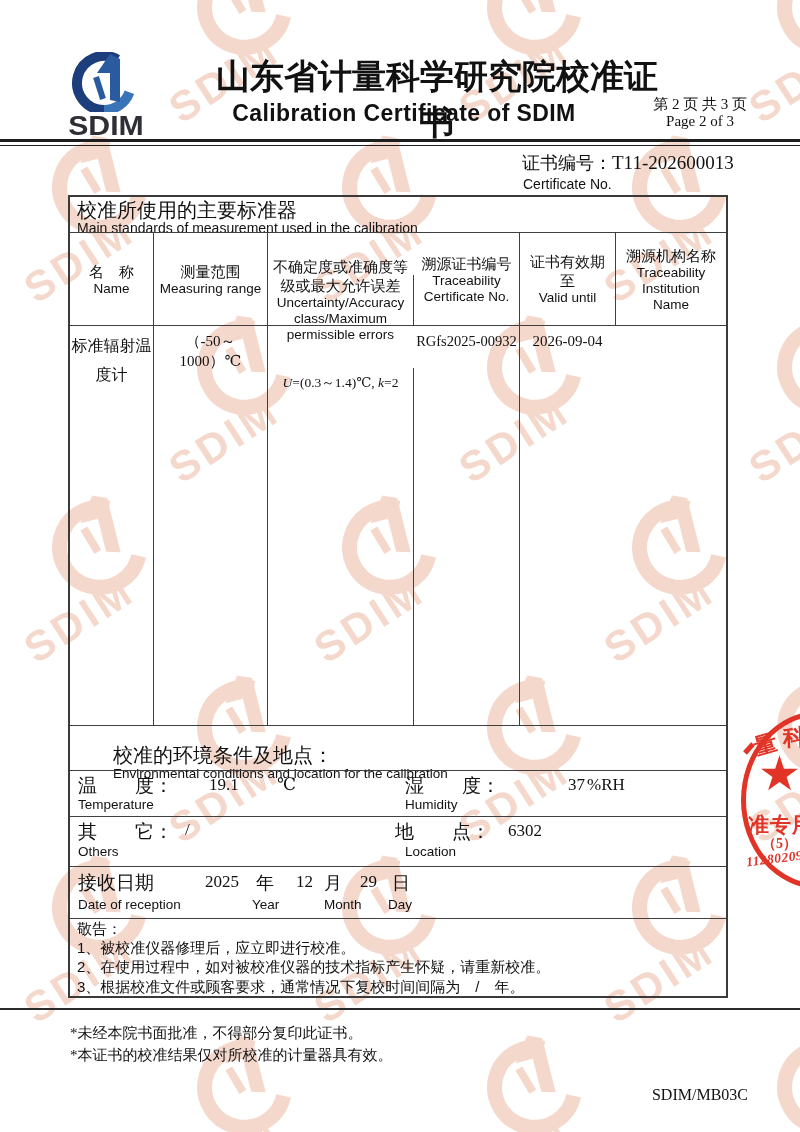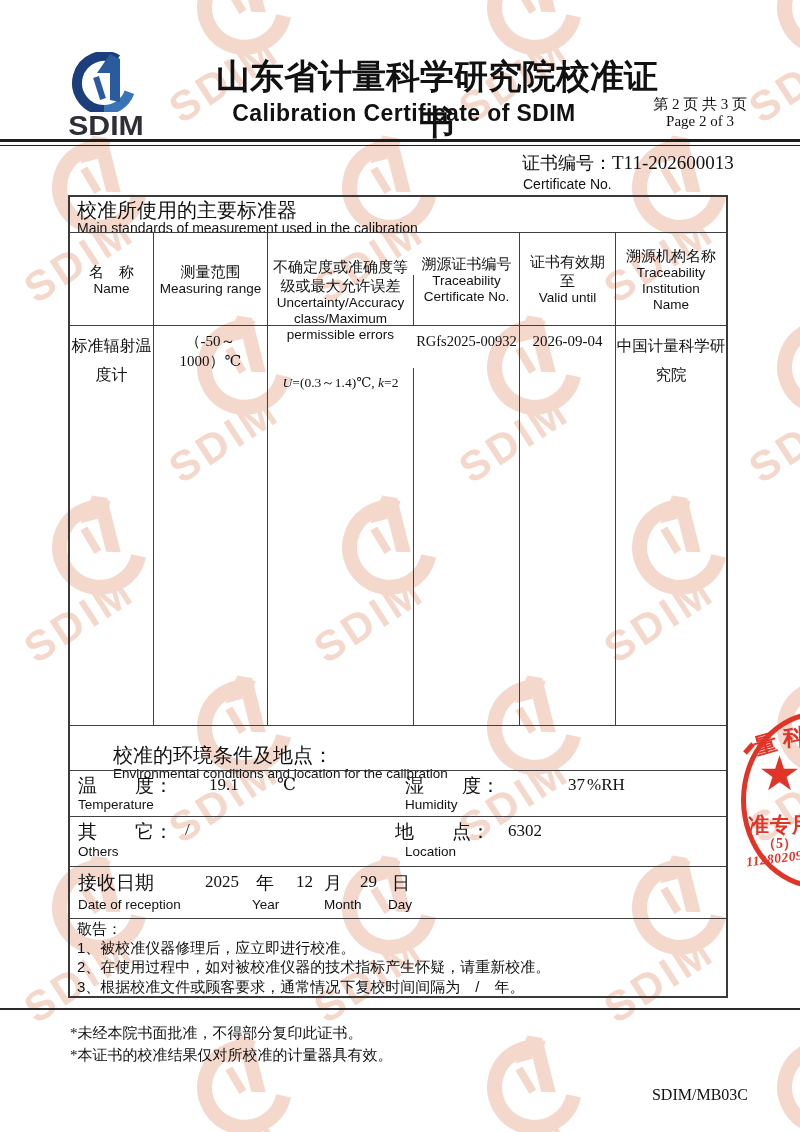--- a/index.html
+++ b/index.html
@@ -358,22 +358,20 @@
       <div class="cols" style="top:129px;height:399px;">
         <div class="cell c1 bodycell">标准辐射温
 度计</div>
         <div class="cell c2 bodycell fz15">（-50～
 1000）℃</div>
         <div class="cell c3 bodycell fz14">
           <div><span class="it">U</span><span>=(0.3～1.4)℃, </span><span class="it">k</span><span>=2</span></div>
         </div>
         <div class="cell c4 bodycell fz145">RGfs2025-00932</div>
         <div class="cell c5 bodycell fz15">2026-09-04</div>
-        <div class="cell c6 bodycell fz155">中国计量科学研
-究院</div>
       </div>
       <div class="hline" style="top:528px;"></div>
 
       <div class="envrow" style="top:543px;height:44px;margin-left:36px;">
         <div class="lab-cn" style="left:7px;top:2px;font-size:20px;">校准的环境条件及地点：</div>
         <div class="lab-en" style="left:7px;top:26px;">Environmental conditions and location for the calibration</div>
       </div>
       <div class="hline" style="top:573px;"></div>
 
       <div class="envrow" style="top:574px;height:44px;">

